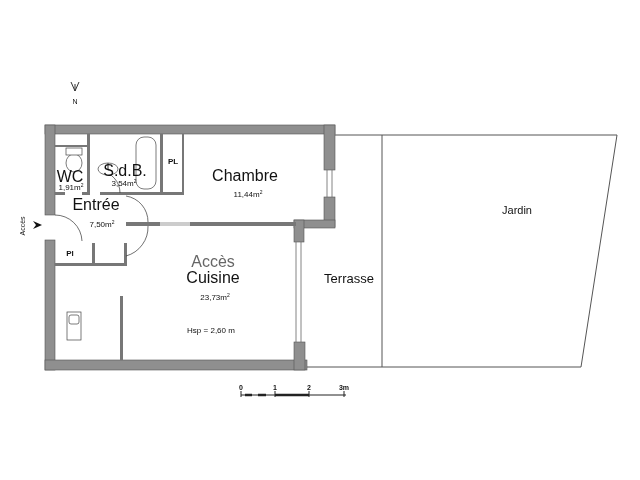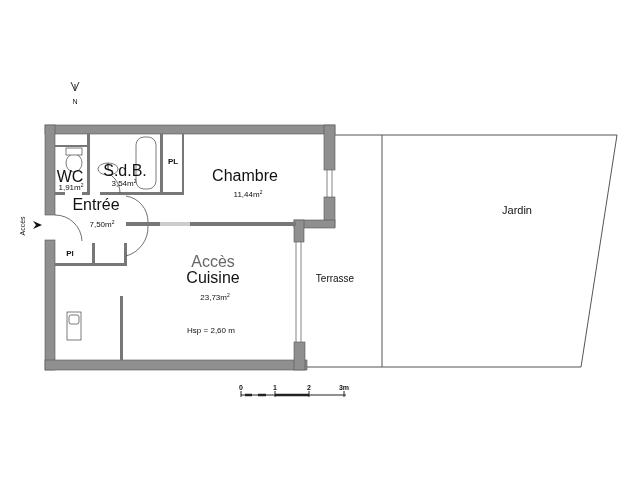--- a/index.html
+++ b/index.html
@@ -128,21 +128,21 @@
 <div class="lbl area" style="left:102px;top:224px"><span>7,50m</span><sup>2</sup></div>
 
 <div class="lbl room" style="left:245px;top:176px">Chambre</div>
 <div class="lbl area" style="left:248px;top:194px"><span>11,44m</span><sup>2</sup></div>
 
 <div class="lbl room" style="left:213px;top:262px;color:#666">Accès</div>
 <div class="lbl room" style="left:213px;top:278px">Cuisine</div>
 <div class="lbl area" style="left:215px;top:297px"><span>23,73m</span><sup>2</sup></div>
 <div class="lbl area" style="left:211px;top:330px">Hsp = 2,60 m</div>
 
-<div class="lbl room" style="left:335px;top:278px;font-size:10px">Terrasse</div>
+<div class="lbl room" style="left:349px;top:278px;font-size:13px">Terrasse</div>
 <div class="lbl room" style="left:517px;top:210px;font-size:11px">Jardin</div>
 
 <div class="lbl small" style="left:173px;top:161px">PL</div>
 <div class="lbl small" style="left:70px;top:253px">Pl</div>
 
 <div class="lbl scale-t" style="left:241px;top:387px">0</div>
 <div class="lbl scale-t" style="left:275px;top:387px">1</div>
 <div class="lbl scale-t" style="left:309px;top:387px">2</div>
 <div class="lbl scale-t" style="left:344px;top:387px">3m</div>
 

